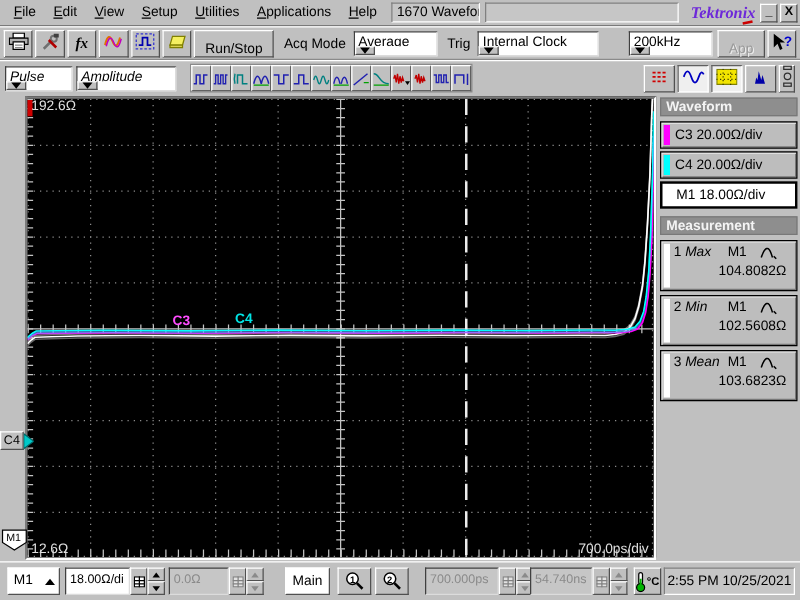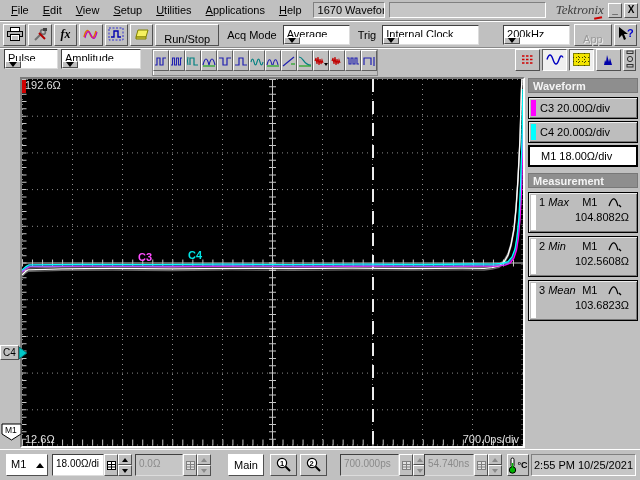--- a/index.html
+++ b/index.html
@@ -15,21 +15,21 @@
 
   
   .menubar { position:absolute; top:0; left:0; width:640px; height:21px;
     display:flex; align-items:center; padding:0 2px 0 4px;
     border-bottom:1px solid #7a7a7a; background:#c0c0c0; }
   .menu-item { display:inline-block; padding:3px 7px; cursor:default; }
   .menu-item::first-letter { text-decoration:underline; }
   .titlebox { height:16px; background:#c6c6c6; display:flex; align-items:center;
     padding:0 4px; margin-left:4px; white-space:nowrap; overflow:hidden; }
   .brand { margin-left:10px; margin-right:4px; font-family:"Liberation Serif","DejaVu Serif",serif;
-    font-style:italic; font-weight:normal; font-size:13px; color:#404040; position:relative; }
+    font-style:italic; font-weight:bold; font-size:13px; color:#6d28d9; position:relative; }
   .brand-mark { position:absolute; right:2px; bottom:-1px; width:8px; height:3px;
     border-bottom:2px solid #cc0000; transform:rotate(-12deg); }
   .winbtn { width:17px; height:15px; display:flex; align-items:center; justify-content:center;
     font-weight:bold; font-size:10px; margin-left:2px; }
   .winbtn span { line-height:8px; }
 
   
   .toolbar1 { position:absolute; top:21px; left:0; width:640px; height:27px;
     display:flex; align-items:center; padding:0 3px; gap:2px;
     border-top:1px solid #ffffff; border-bottom:1px solid #8a8a8a; }
@@ -40,22 +40,22 @@
   .combo .ctxt { flex:1; padding:2px 3px; white-space:nowrap; overflow:hidden; }
   .combo .cbtn { width:16px; display:flex; align-items:center; justify-content:center; }
   .tri-dn { width:0; height:0; border-left:4px solid transparent; border-right:4px solid transparent; border-top:5px solid #000; }
   .tri-up { width:0; height:0; border-left:4px solid transparent; border-right:4px solid transparent; border-bottom:5px solid #000; }
   .spacer { flex:1; }
   .disabled-txt { color:#9a9a9a; text-shadow:1px 1px 0 #ececec; }
   .fx-txt { font-family:"Liberation Serif","DejaVu Serif",serif; font-style:italic; font-weight:bold; font-size:12px; }
 
   
   .toolbar2 { position:absolute; top:48px; left:0; width:640px; height:28px;
-    display:flex; padding:0 4px; gap:3px;
-    border-top:1px solid #ffffff; }
+    display:flex; align-items:center; padding:0 4px; gap:3px;
+    border-top:1px solid #ffffff;font-style:italic; }
   .icon-group { display:flex; margin-left:8px; border:1px solid #8a8a8a; box-shadow:1px 1px 0 #fff inset; }
   .mbtn { width:16px; height:21px; display:flex; align-items:center; justify-content:center;
     border:1px solid; border-color:#fff #606060 #606060 #fff; background:#c0c0c0; }
   .right-icons { margin-left:auto; display:flex; gap:2px; }
   .ribtn { width:25px; height:22px; display:flex; align-items:center; justify-content:center; }
   .ribtn.active { background:#efefef; border-color:#606060 #fff #fff #606060; }
   .ribtn.narrow { width:13px; }
 
   
   .main { position:absolute; top:76px; left:0; width:527px; height:373px; }

